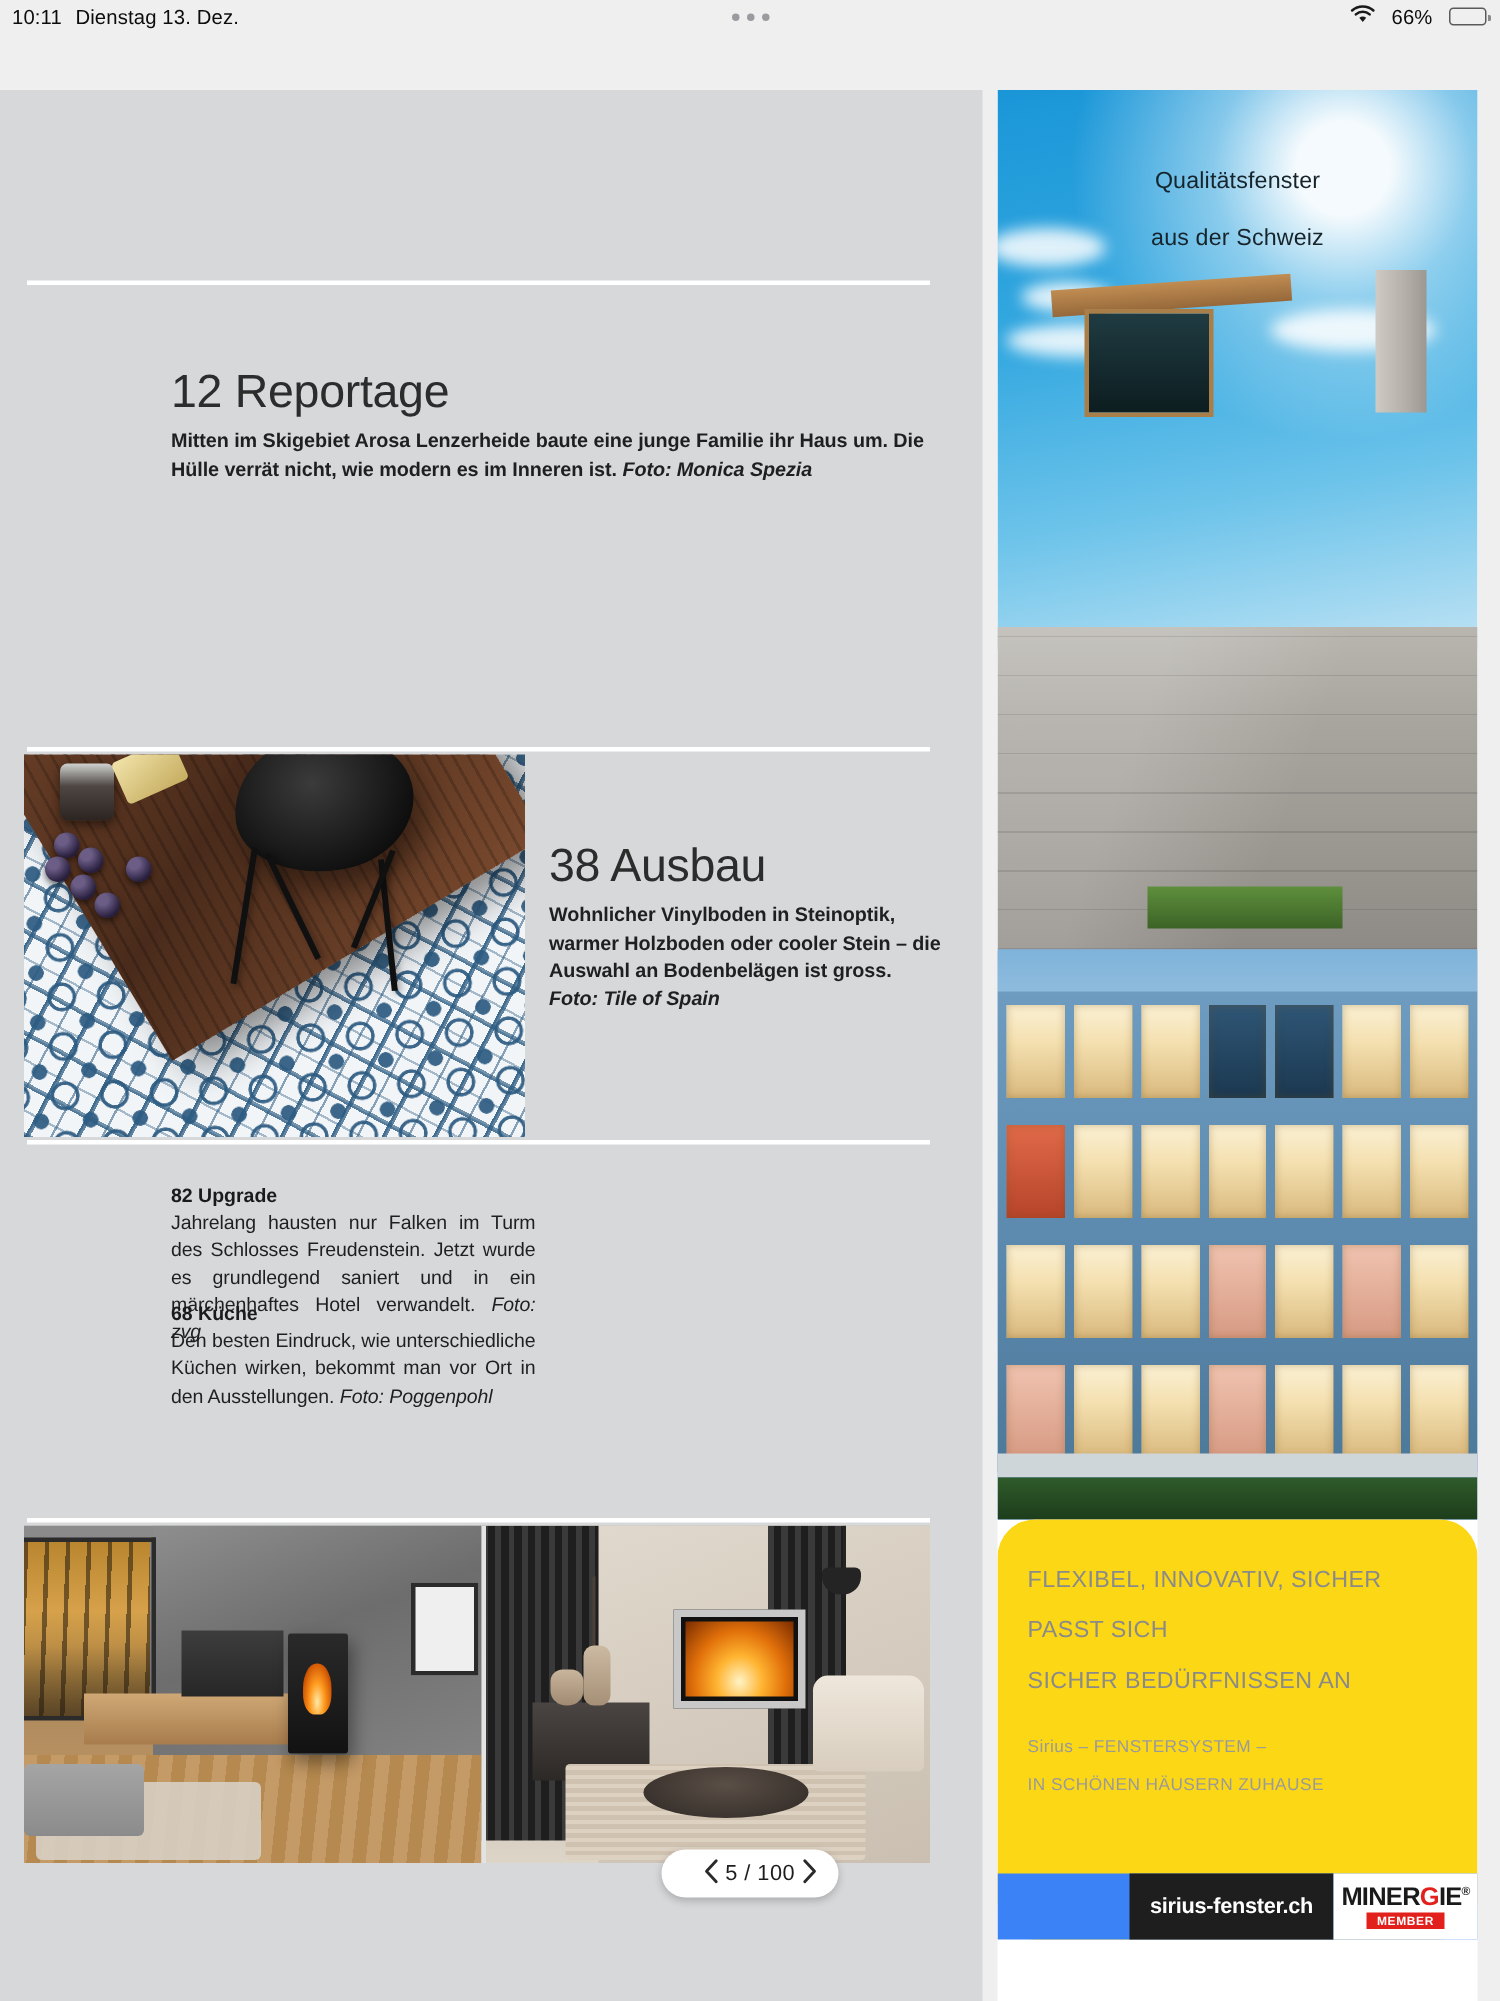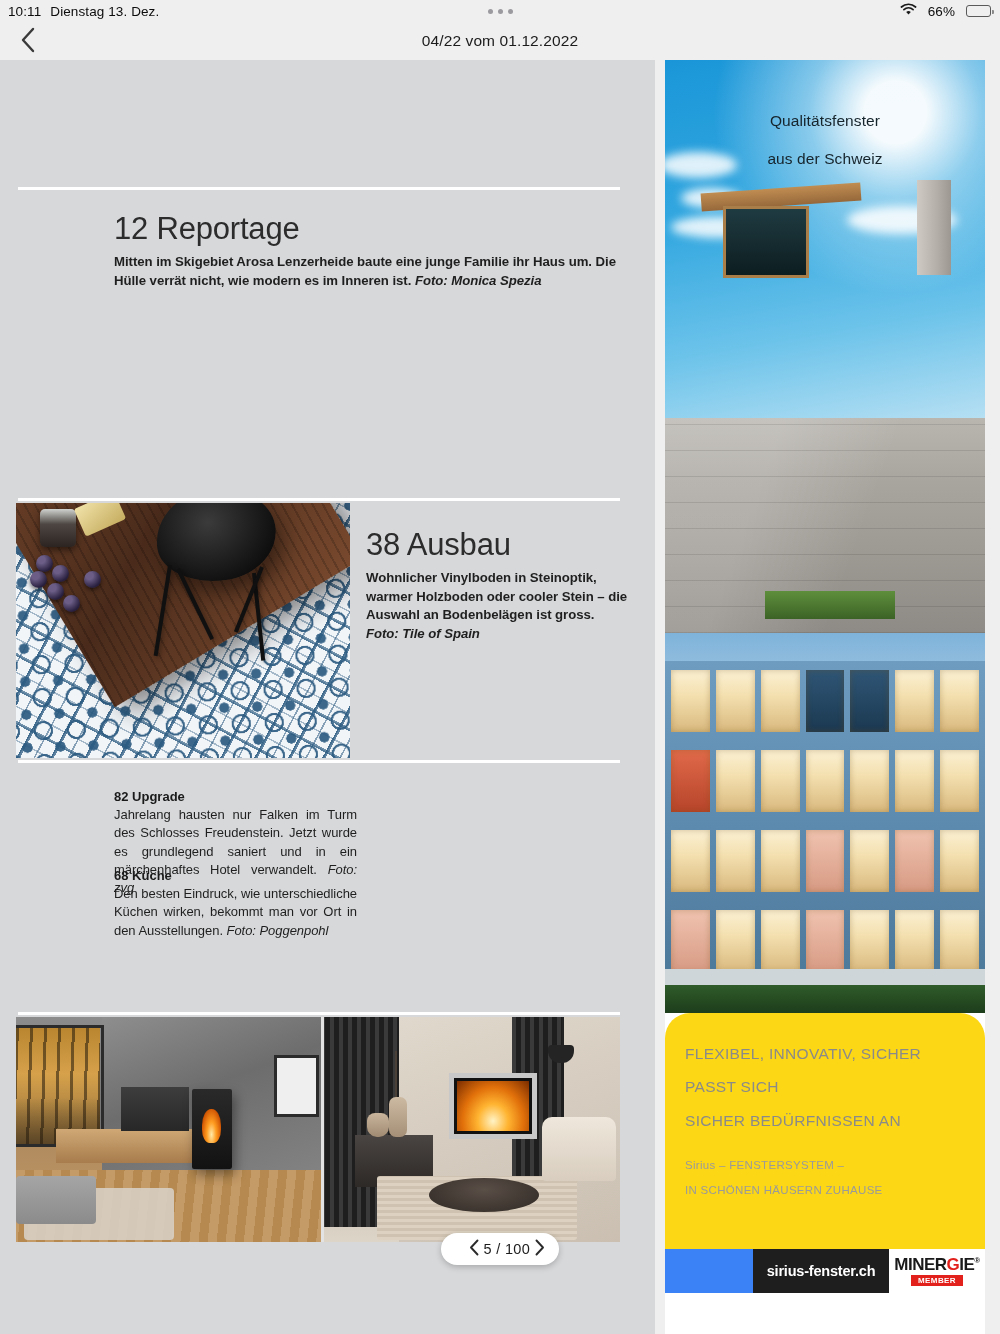--- a/index.html
+++ b/index.html
@@ -75,21 +75,21 @@
     background: #ffffff;
   }
   .rule-1 { top: 127px; }
   .rule-2 { top: 438px; }
   .rule-3 { top: 700px; }
   .rule-4 { top: 952px; }
 
   .hl-block { position: absolute; left: 114px; width: 510px; }
   .hl-head {
     font-size: 31px; font-weight: 300; color: #2c2c2c;
-    letter-spacing: -.2px; line-height: 1.1;
+    letter-spacing: -.2px; line-height: 1.1; margin-top: 32px;
   }
   .hl-body {
     margin-top: 7px; font-size: 13.2px; font-weight: 700;
     color: #1f1f1f; line-height: 1.40; letter-spacing: -.05px;
   }
   .hl-body i { font-weight: 700; font-style: italic; }
 
   .block-reportage { top: 152px; }
   .block-ausbau { left: 366px; top: 468px; width: 262px; }
 
@@ -456,30 +456,20 @@
           <path d="M1.4 4.0a10.6 10.6 0 0 1 14.2 0" stroke="#1a1a1a" stroke-width="1.7" fill="none" stroke-linecap="round"></path>
         </svg>
       </span>
       <span>66%</span>
       <span class="batt">
         <span class="batt-fill" style="width:66%"></span>
       </span>
     </div>
   </div>
 
-  <div class="navbar">
-    <button class="nav-back">
-      <span>
-        <svg width="16" height="26" viewBox="0 0 16 26">
-          <path d="M13 2 3 13l10 11" stroke="#3a3a3a" stroke-width="2.4" fill="none" stroke-linecap="round" stroke-linejoin="round"></path>
-        </svg>
-      </span>
-    </button>
-    <div class="nav-title">04/22 vom 01.12.2022</div>
-  </div>
 
   <div class="reader">
 
     <div class="page-left">
 
       <div class="rule rule-1"></div>
       <div class="rule rule-2"></div>
       <div class="rule rule-3"></div>
       <div class="rule rule-4"></div>
 

